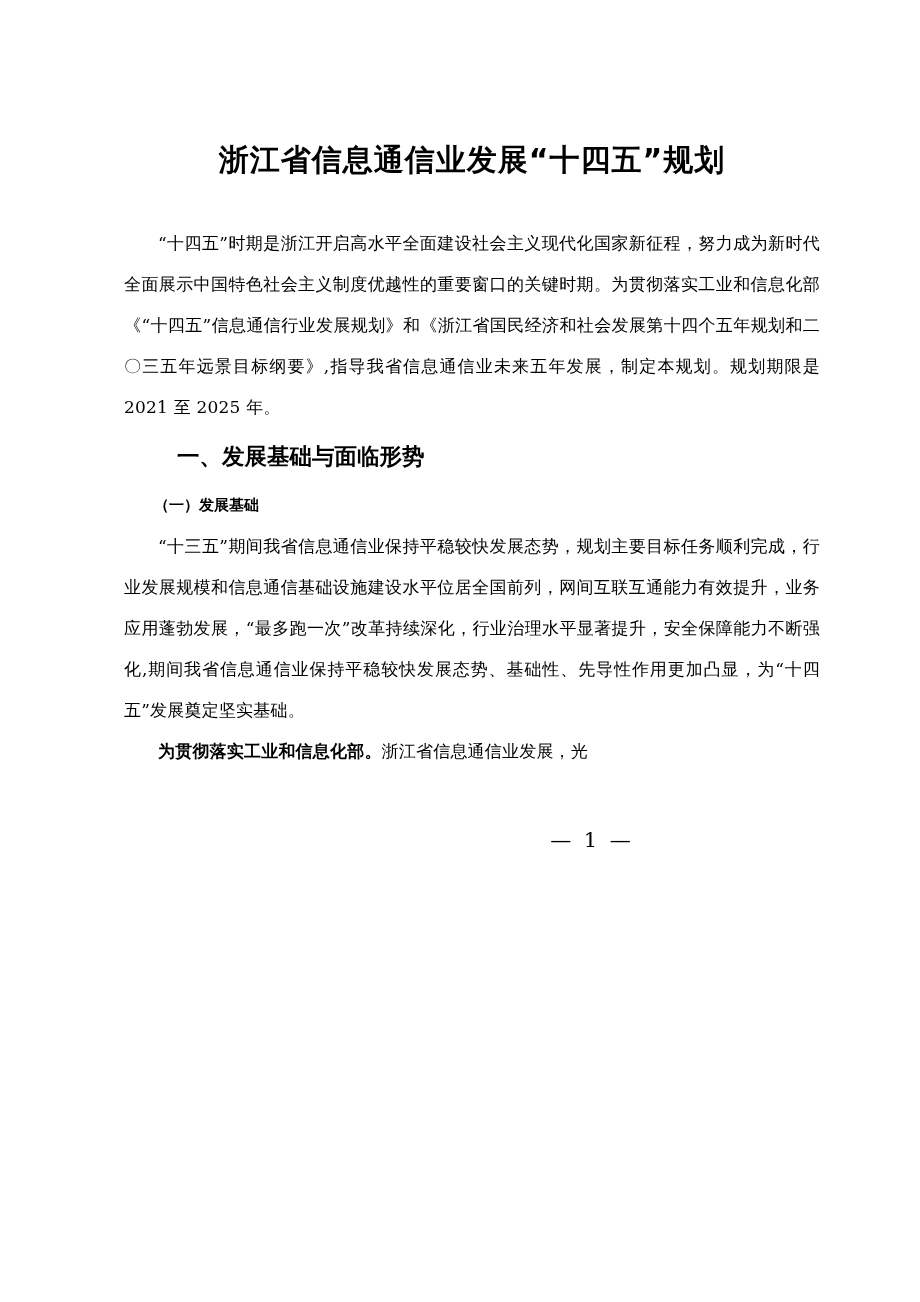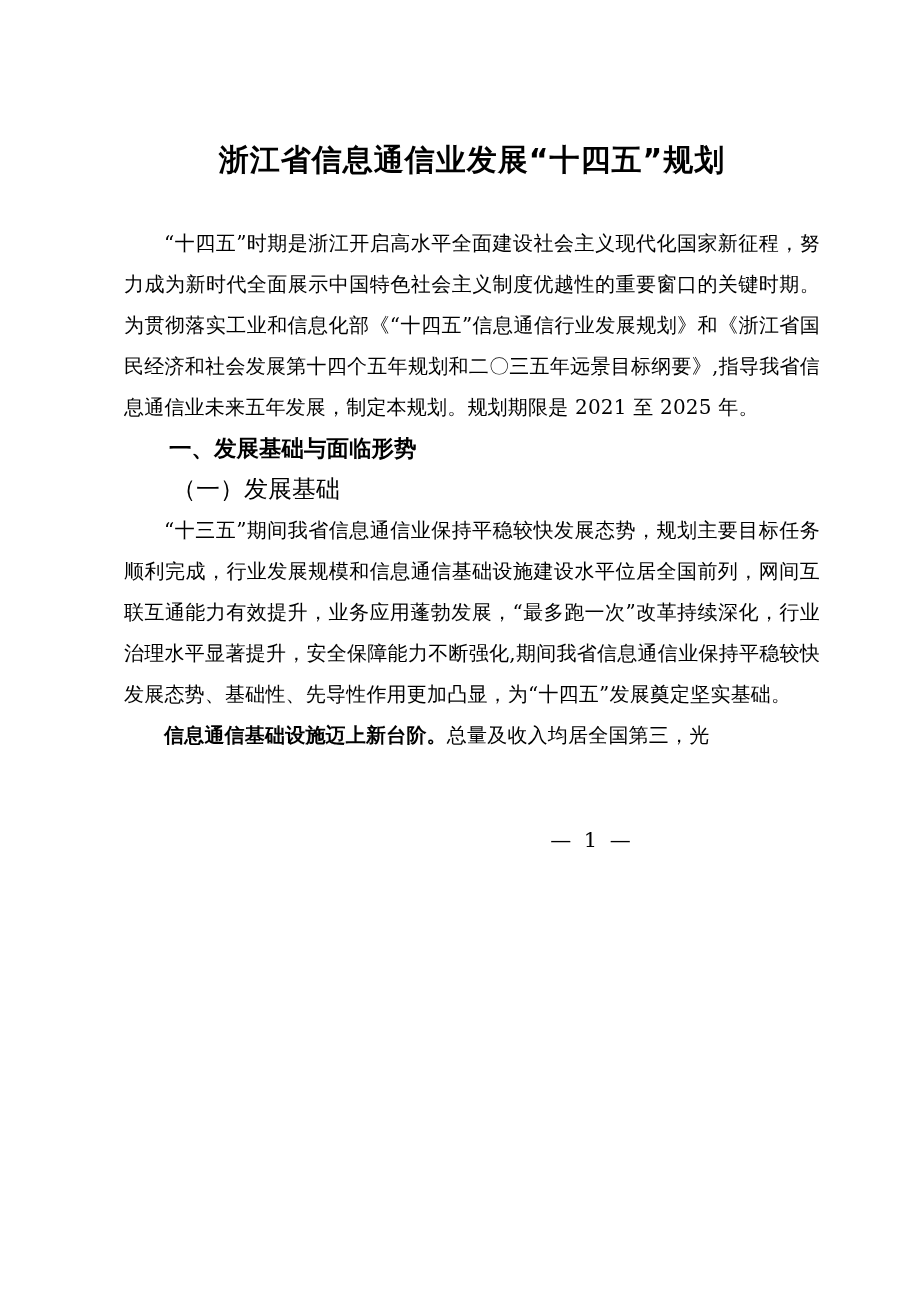--- a/index.html
+++ b/index.html
@@ -27,40 +27,40 @@
   .doc-title {
     font-family: "DejaVu Sans", "Liberation Sans", sans-serif;
     font-weight: bold;
     font-size: 30px;
     text-align: center;
     letter-spacing: 1px;
     margin: 0 0 44px 0;
     line-height: 1.3;
   }
   .para {
-    font-size: 20px;
+    font-size: 17px;
     line-height: 41px;
     text-align: justify;
     text-justify: inter-ideograph;
     text-indent: 2em;
     margin: 0;
     letter-spacing: 0.2px;
   }
   .heading-1 {
     font-family: "DejaVu Sans", "Liberation Sans", sans-serif;
     font-weight: bold;
     font-size: 22.5px;
     line-height: 41px;
     text-indent: 2em;
-    margin: 0;
+    margin: 8px;
   }
   .heading-2 {
     font-family: "DejaVu Serif", "Liberation Serif", serif;
-    font-weight: normal;
-    font-size: 24px;
+    font-weight: bold;
+    font-size: 15px;
     line-height: 41px;
     text-indent: 2em;
     margin: 0;
   }
   .para .lead {
     font-family: "DejaVu Sans", "Liberation Sans", sans-serif;
     font-weight: bold;
   }
   .page-number {
     position: absolute;
@@ -87,20 +87,20 @@
   <p class="para">“十四五”时期是浙江开启高水平全面建设社会主义现代化国家新征程，努力成为新时代全面展示中国特色社会主义制度优越性的重要窗口的关键时期。为贯彻落实工业和信息化部《“十四五”信息通信行业发展规划》和《浙江省国民经济和社会发展第十四个五年规划和二〇三五年远景目标纲要》,指导我省信息通信业未来五年发展，制定本规划。规划期限是 2021 至 2025 年。</p>
 
   <p class="heading-1">一、发展基础与面临形势</p>
 
   <p class="heading-2">（一）发展基础</p>
 
   <p class="para">“十三五”期间我省信息通信业保持平稳较快发展态势，规划主要目标任务顺利完成，行业发展规模和信息通信基础设施建设水平位居全国前列，网间互联互通能力有效提升，业务应用蓬勃发展，“最多跑一次”改革持续深化，行业治理水平显著提升，安全保障能力不断强化,期间我省信息通信业保持平稳较快发展态势、基础性、先导性作用更加凸显，为“十四五”发展奠定坚实基础。</p>
 
 
   <p class="para">
-    <span class="lead">信息通信基础设施迈上新台阶。</span><span>总量及收入均居全国第三，光</span>
+    <span class="lead">为贯彻落实工业和信息化部。</span><span>浙江省信息通信业发展，光</span>
   </p>
 
   <div class="page-number">
     <span class="pn-inner">— 1 —</span>
   </div>
 
 </div>
 
 </body></html>

